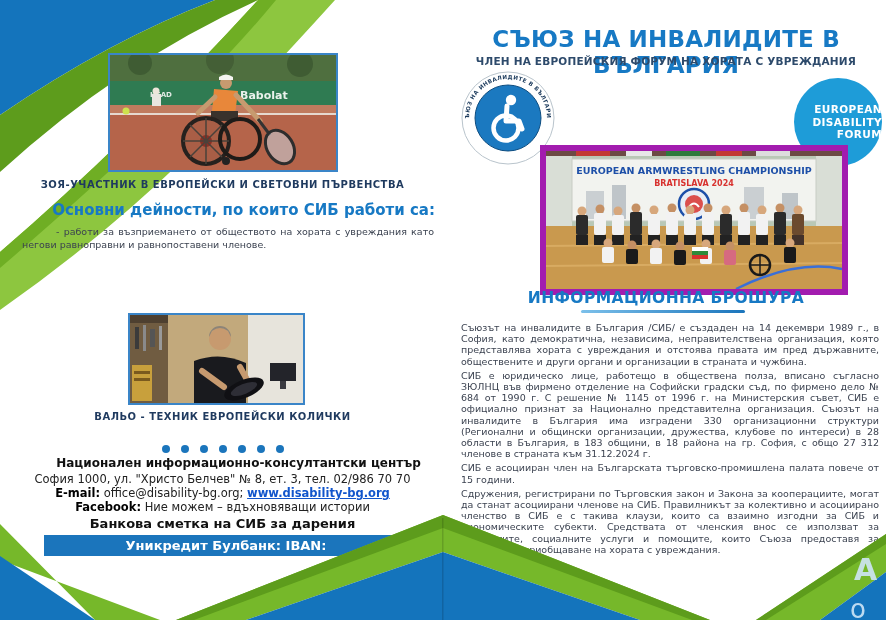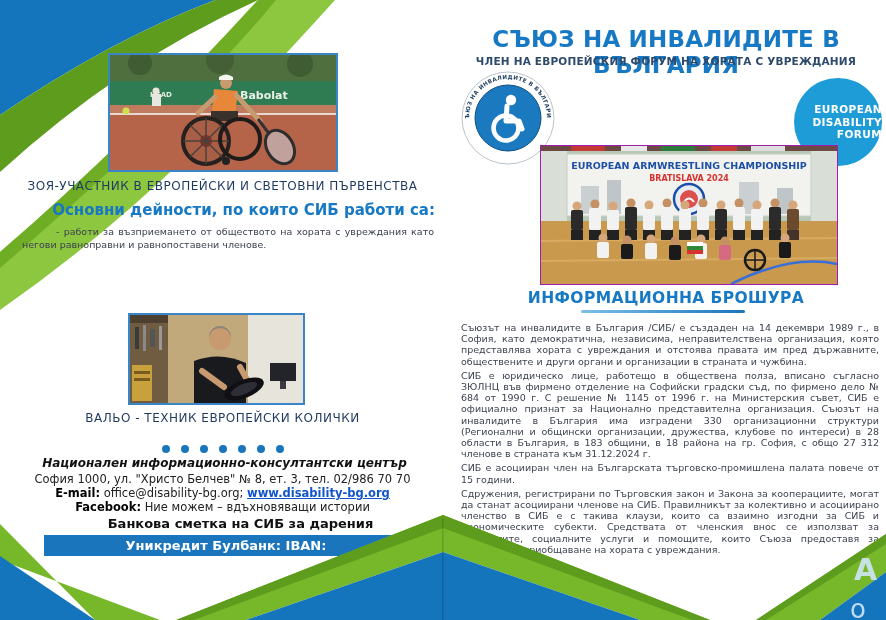--- a/index.html
+++ b/index.html
@@ -2,21 +2,21 @@
 <html><head>
 <meta charset="utf-8">
 <style>
   html,body{margin:0;padding:0;background:#ffffff;}
   #canvas{position:relative;width:886px;height:620px;background:#ffffff;overflow:hidden;
           font-family:"DejaVu Sans","Liberation Sans",sans-serif;}
   .abs{position:absolute;}
   .center{text-align:center;}
   
   .photo-frame{border:2px solid #3a85c8;background:#888;box-sizing:border-box;}
-  .caption{font-size:12px;font-weight:normal;letter-spacing:.5px;color:#1f3a5f;}
+  .caption{font-size:10px;font-weight:bold;letter-spacing:.5px;color:#1f3a5f;}
   .activities-heading{font-size:15px;font-weight:bold;color:#1779c4;}
   .activities{font-size:9.5px;line-height:1.34;color:#3b4250;text-align:justify;}
   .activities p{margin:0;text-indent:34px;}
   .dots span{display:inline-block;width:8px;height:8px;border-radius:50%;
              background:#1b75bc;margin:0 5.5px;}
   .contact-name{font-size:12px;font-weight:bold;color:#111;}
   .contact-line{font-size:11.5px;color:#222;}
   .contact-line b{color:#000;}
   .link{color:#1155cc;text-decoration:underline;font-weight:bold;}
   .bank-heading{font-size:13px;font-weight:bold;color:#111;}
@@ -107,32 +107,32 @@
         <rect x="140" y="48" width="26" height="18" fill="#23242a"></rect>
         <rect x="150" y="66" width="6" height="8" fill="#3a3a40"></rect>
       </svg>
     </div>
     <div class="abs caption center" style="left:10px;top:411px;width:425px;">ВАЛЬО - ТЕХНИК ЕВРОПЕЙСКИ КОЛИЧКИ</div>
 
     <div class="abs dots center" style="left:10px;top:438px;width:425px;">
       <span></span><span></span><span></span><span></span><span></span><span></span><span></span>
     </div>
 
-    <div class="abs contact-name center" style="left:12px;top:456px;width:425px;font-style:italic;">Национален информационно-консултантски център</div>
+    <div class="abs contact-name center" style="left:26px;top:456px;width:425px;">Национален информационно-консултантски център</div>
     <div class="abs contact-line center" style="left:10px;top:472px;width:425px;">София 1000, ул. "Христо Белчев" № 8, ет. 3, тел. 02/986 70 70</div>
     <div class="abs contact-line center" style="left:10px;top:486px;width:425px;">
       <b>E-mail:</b>
       <span>office@disability-bg.org;</span>
       <span class="link">www.disability-bg.org</span>
     </div>
     <div class="abs contact-line center" style="left:10px;top:500px;width:425px;">
       <b>Facebook:</b>
       <span>Ние можем – вдъхновяващи истории</span>
     </div>
-    <div class="abs bank-heading center" style="left:28px;top:516px;width:425px;">Банкова сметка на СИБ за дарения</div>
+    <div class="abs bank-heading center" style="left:10px;top:516px;width:425px;">Банкова сметка на СИБ за дарения</div>
     <div class="abs bank-banner" style="left:44px;top:535px;width:364px;height:21px;">Уникредит Булбанк: IBAN:  BG96UNCR70001525206554</div>
   </div>
 
   <div>
 
     <div class="abs main-title center" style="left:450px;top:26px;width:432px;">СЪЮЗ НА ИНВАЛИДИТЕ В БЪЛГАРИЯ</div>
     <div class="abs subtitle center" style="left:450px;top:55px;width:432px;">ЧЛЕН НА ЕВРОПЕЙСКИЯ ФОРУМ НА ХОРАТА С УВРЕЖДАНИЯ</div>
 
     <svg class="abs" style="left:461px;top:71px;" width="94" height="94" viewBox="0 0 94 94">
       <circle cx="47" cy="47" r="46" fill="#ffffff" stroke="#b9c4cc" stroke-width="1"></circle>
@@ -160,21 +160,21 @@
         <path d="M8,50 L40,16" stroke="#e23b3b" stroke-width="4"></path>
         <path d="M16,56 L46,24" stroke="#e23b3b" stroke-width="4"></path>
       </svg>
       <div class="abs edf-circle" style="left:14px;top:2px;">
         <span>EUROPEAN</span>
         <span>DISABILITY</span>
         <span>FORUM</span>
       </div>
     </div>
 
-    <div class="abs" style="left:540px;top:145px;width:296px;height:138px;border:1px solid #a21caf;box-sizing:content-box;">
+    <div class="abs" style="left:540px;top:145px;width:296px;height:138px;border:6px solid #a21caf;box-sizing:content-box;">
       <svg width="296" height="138" viewBox="0 0 296 138">
         <rect x="0" y="0" width="296" height="75" fill="#b9c8b6"></rect>
         <rect x="0" y="0" width="296" height="5" fill="#6c4a44"></rect>
         <rect x="30" y="0" width="34" height="5" fill="#c23a34"></rect>
           <rect x="80" y="0" width="26" height="5" fill="#e8e8e8"></rect>
         <rect x="120" y="0" width="34" height="5" fill="#2e7a3c"></rect>
           <rect x="170" y="0" width="26" height="5" fill="#c23a34"></rect>
         <rect x="210" y="0" width="34" height="5" fill="#dddddd"></rect>
         <rect x="0" y="5" width="26" height="70" fill="#d9ded6"></rect>
         <rect x="270" y="5" width="26" height="70" fill="#d9ded6"></rect>

